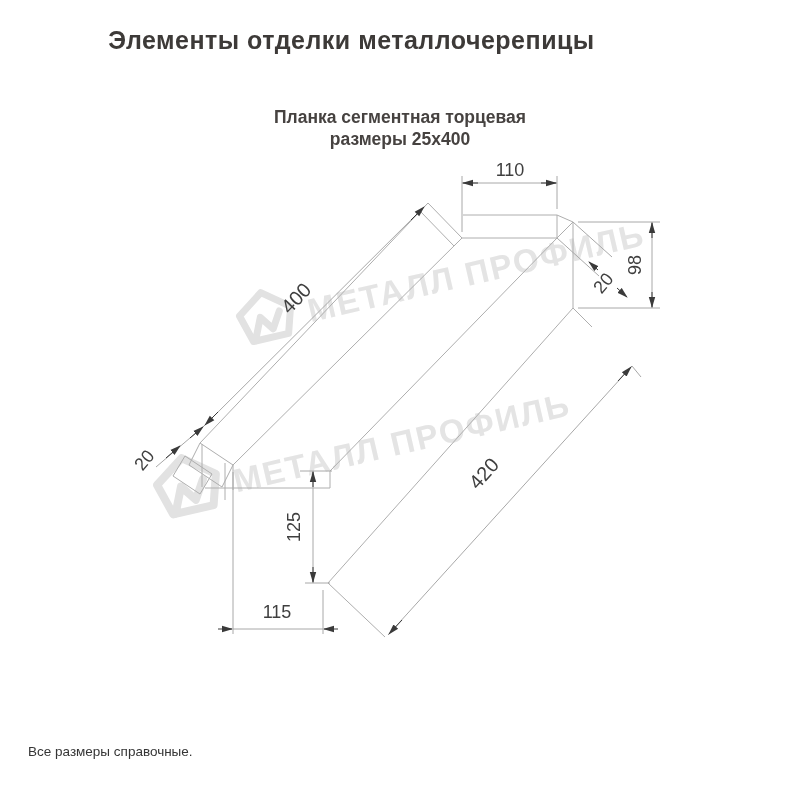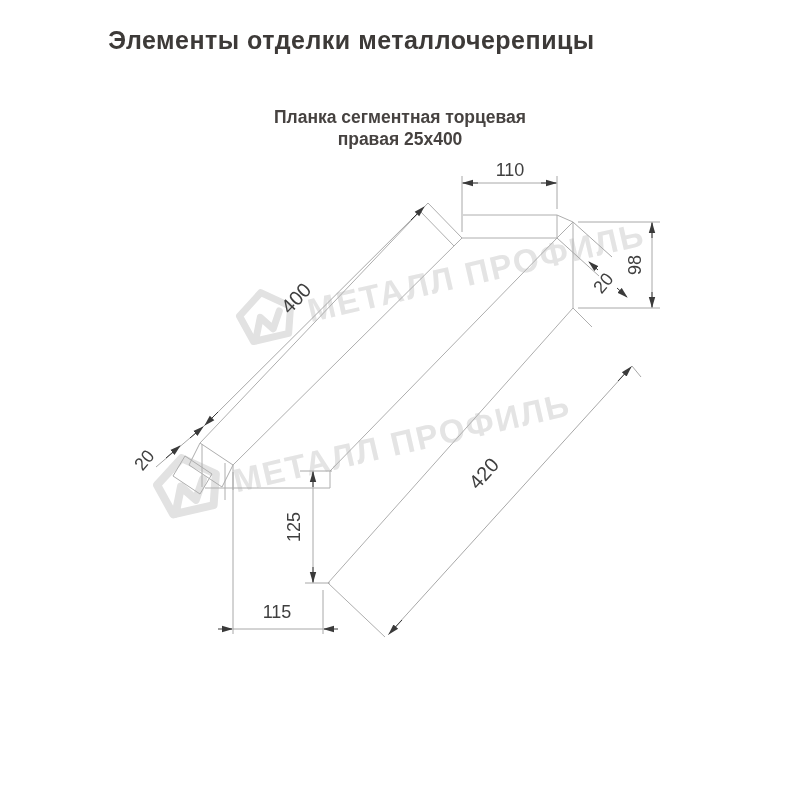--- a/index.html
+++ b/index.html
@@ -32,21 +32,21 @@
 </style>
 </head>
 <body>
 
 <div class="page">
 
   <div class="title">Элементы отделки металлочерепицы</div>
 
   <div class="subtitle">
     <div>Планка сегментная торцевая</div>
-    <div>правая 25х400</div>
+    <div>размеры 25х400</div>
   </div>
 
   <svg class="drawing-svg" width="800" height="800" viewBox="0 0 800 800">
     <defs>
       <marker id="arr" markerWidth="11" markerHeight="8" refX="10" refY="4" orient="auto" markerUnits="userSpaceOnUse">
         <path d="M0,0.8 L11,4 L0,7.2 Z" fill="#3a3a3a"></path>
       </marker>
     </defs>
 
     <g transform="translate(242,336) rotate(-13)">
@@ -120,15 +120,16 @@
       <text class="dimtext" x="608" y="287" font-size="18" text-anchor="middle" transform="rotate(-50 608 287)">20</text>
       <text class="dimtext" x="301" y="303" font-size="20" text-anchor="middle" transform="rotate(-46 301 303)">400</text>
       <text class="dimtext" x="489" y="478" font-size="20" text-anchor="middle" transform="rotate(-48 489 478)">420</text>
       <text class="dimtext" x="149" y="464" font-size="18" text-anchor="middle" transform="rotate(-50 149 464)">20</text>
       <text class="dimtext" x="300" y="527" font-size="18" text-anchor="middle" transform="rotate(-90 300 527)">125</text>
       <text class="dimtext" x="277" y="618" font-size="18" text-anchor="middle">115</text>
     </g>
   </svg>
 
   <div class="footer">
+    <div>Все размеры справочные.</div>
   </div>
 
 </div>
 
 </body></html>

